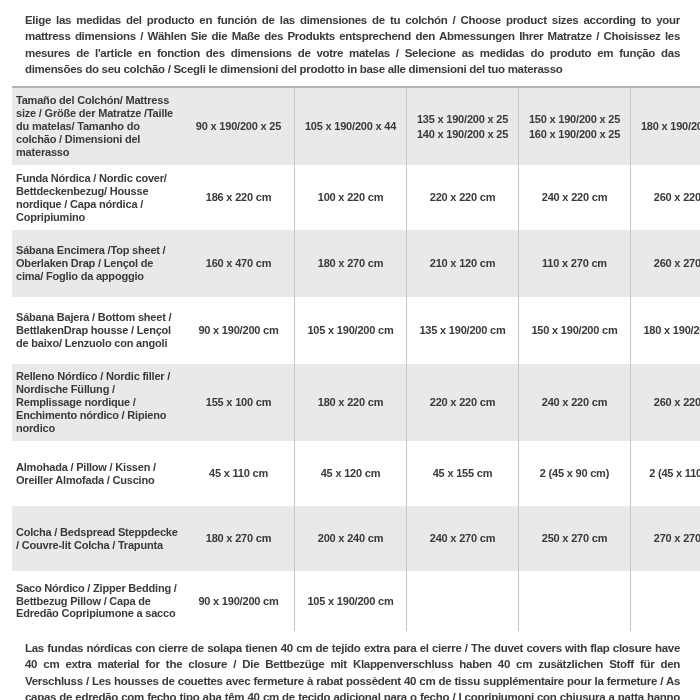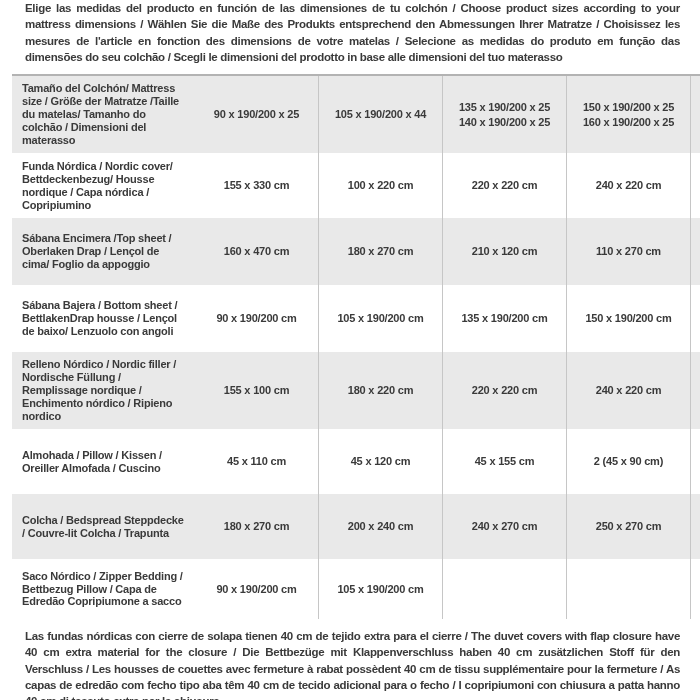--- a/index.html
+++ b/index.html
@@ -6,40 +6,40 @@
     margin: 0;
     padding: 0;
     background: #ffffff;
     width: 700px;
     height: 700px;
     overflow: hidden;
     font-family: "Liberation Sans", "DejaVu Sans", sans-serif;
     color: #3a3a3a;
   }
   .intro-text {
-    margin: 0 20px 9px 25px;
+    margin: 12px 20px 9px 25px;
     font-size: 11.5px;
     font-weight: 700;
     line-height: 1.42;
     text-align: justify;
     letter-spacing: -0.3px;
   }
   table.size-table {
     border-collapse: collapse;
     table-layout: fixed;
     margin-left: 12px;
     width: 678px;
     border-top: 2px solid #b3b3b3;
   }
   table.size-table td {
     vertical-align: middle;
     font-weight: 700;
     font-size: 11px;
     letter-spacing: -0.2px;
-    padding: 6px 10px;
+    padding: 6px 4px;
   }
   td.label-cell {
     width: 163px;
     text-align: left;
     padding-left: 13px;
     line-height: 1.18;
   }
   td.val-cell {
     width: 103px;
     text-align: center;
@@ -81,21 +81,21 @@
       <td class="val-cell">90 x 190/200 x 25</td>
       <td class="val-cell">105 x 190/200 x 44</td>
       <td class="val-cell">135 x 190/200 x 25
 140 x 190/200 x 25</td>
       <td class="val-cell">150 x 190/200 x 25
 160 x 190/200 x 25</td>
       <td class="val-cell">180 x 190/200 x 25</td>
     </tr>
     <tr class="r2">
       <td class="label-cell">Funda Nórdica /  Nordic cover/ Bettdeckenbezug/ Housse nordique  / Capa nórdica / Copripiumino</td>
-      <td class="val-cell">155 x 330 cm</td>
+      <td class="val-cell">186 x 220 cm</td>
       <td class="val-cell">100 x 220 cm</td>
       <td class="val-cell">220 x 220 cm</td>
       <td class="val-cell">240 x 220 cm</td>
       <td class="val-cell">260 x 220 cm</td>
     </tr>
     <tr class="r3 alt">
       <td class="label-cell">Sábana Encimera /Top sheet / Oberlaken Drap / Lençol de cima/ Foglio da appoggio</td>
       <td class="val-cell">160 x 470 cm</td>
       <td class="val-cell">180 x 270 cm</td>
       <td class="val-cell">210 x 120 cm</td>

